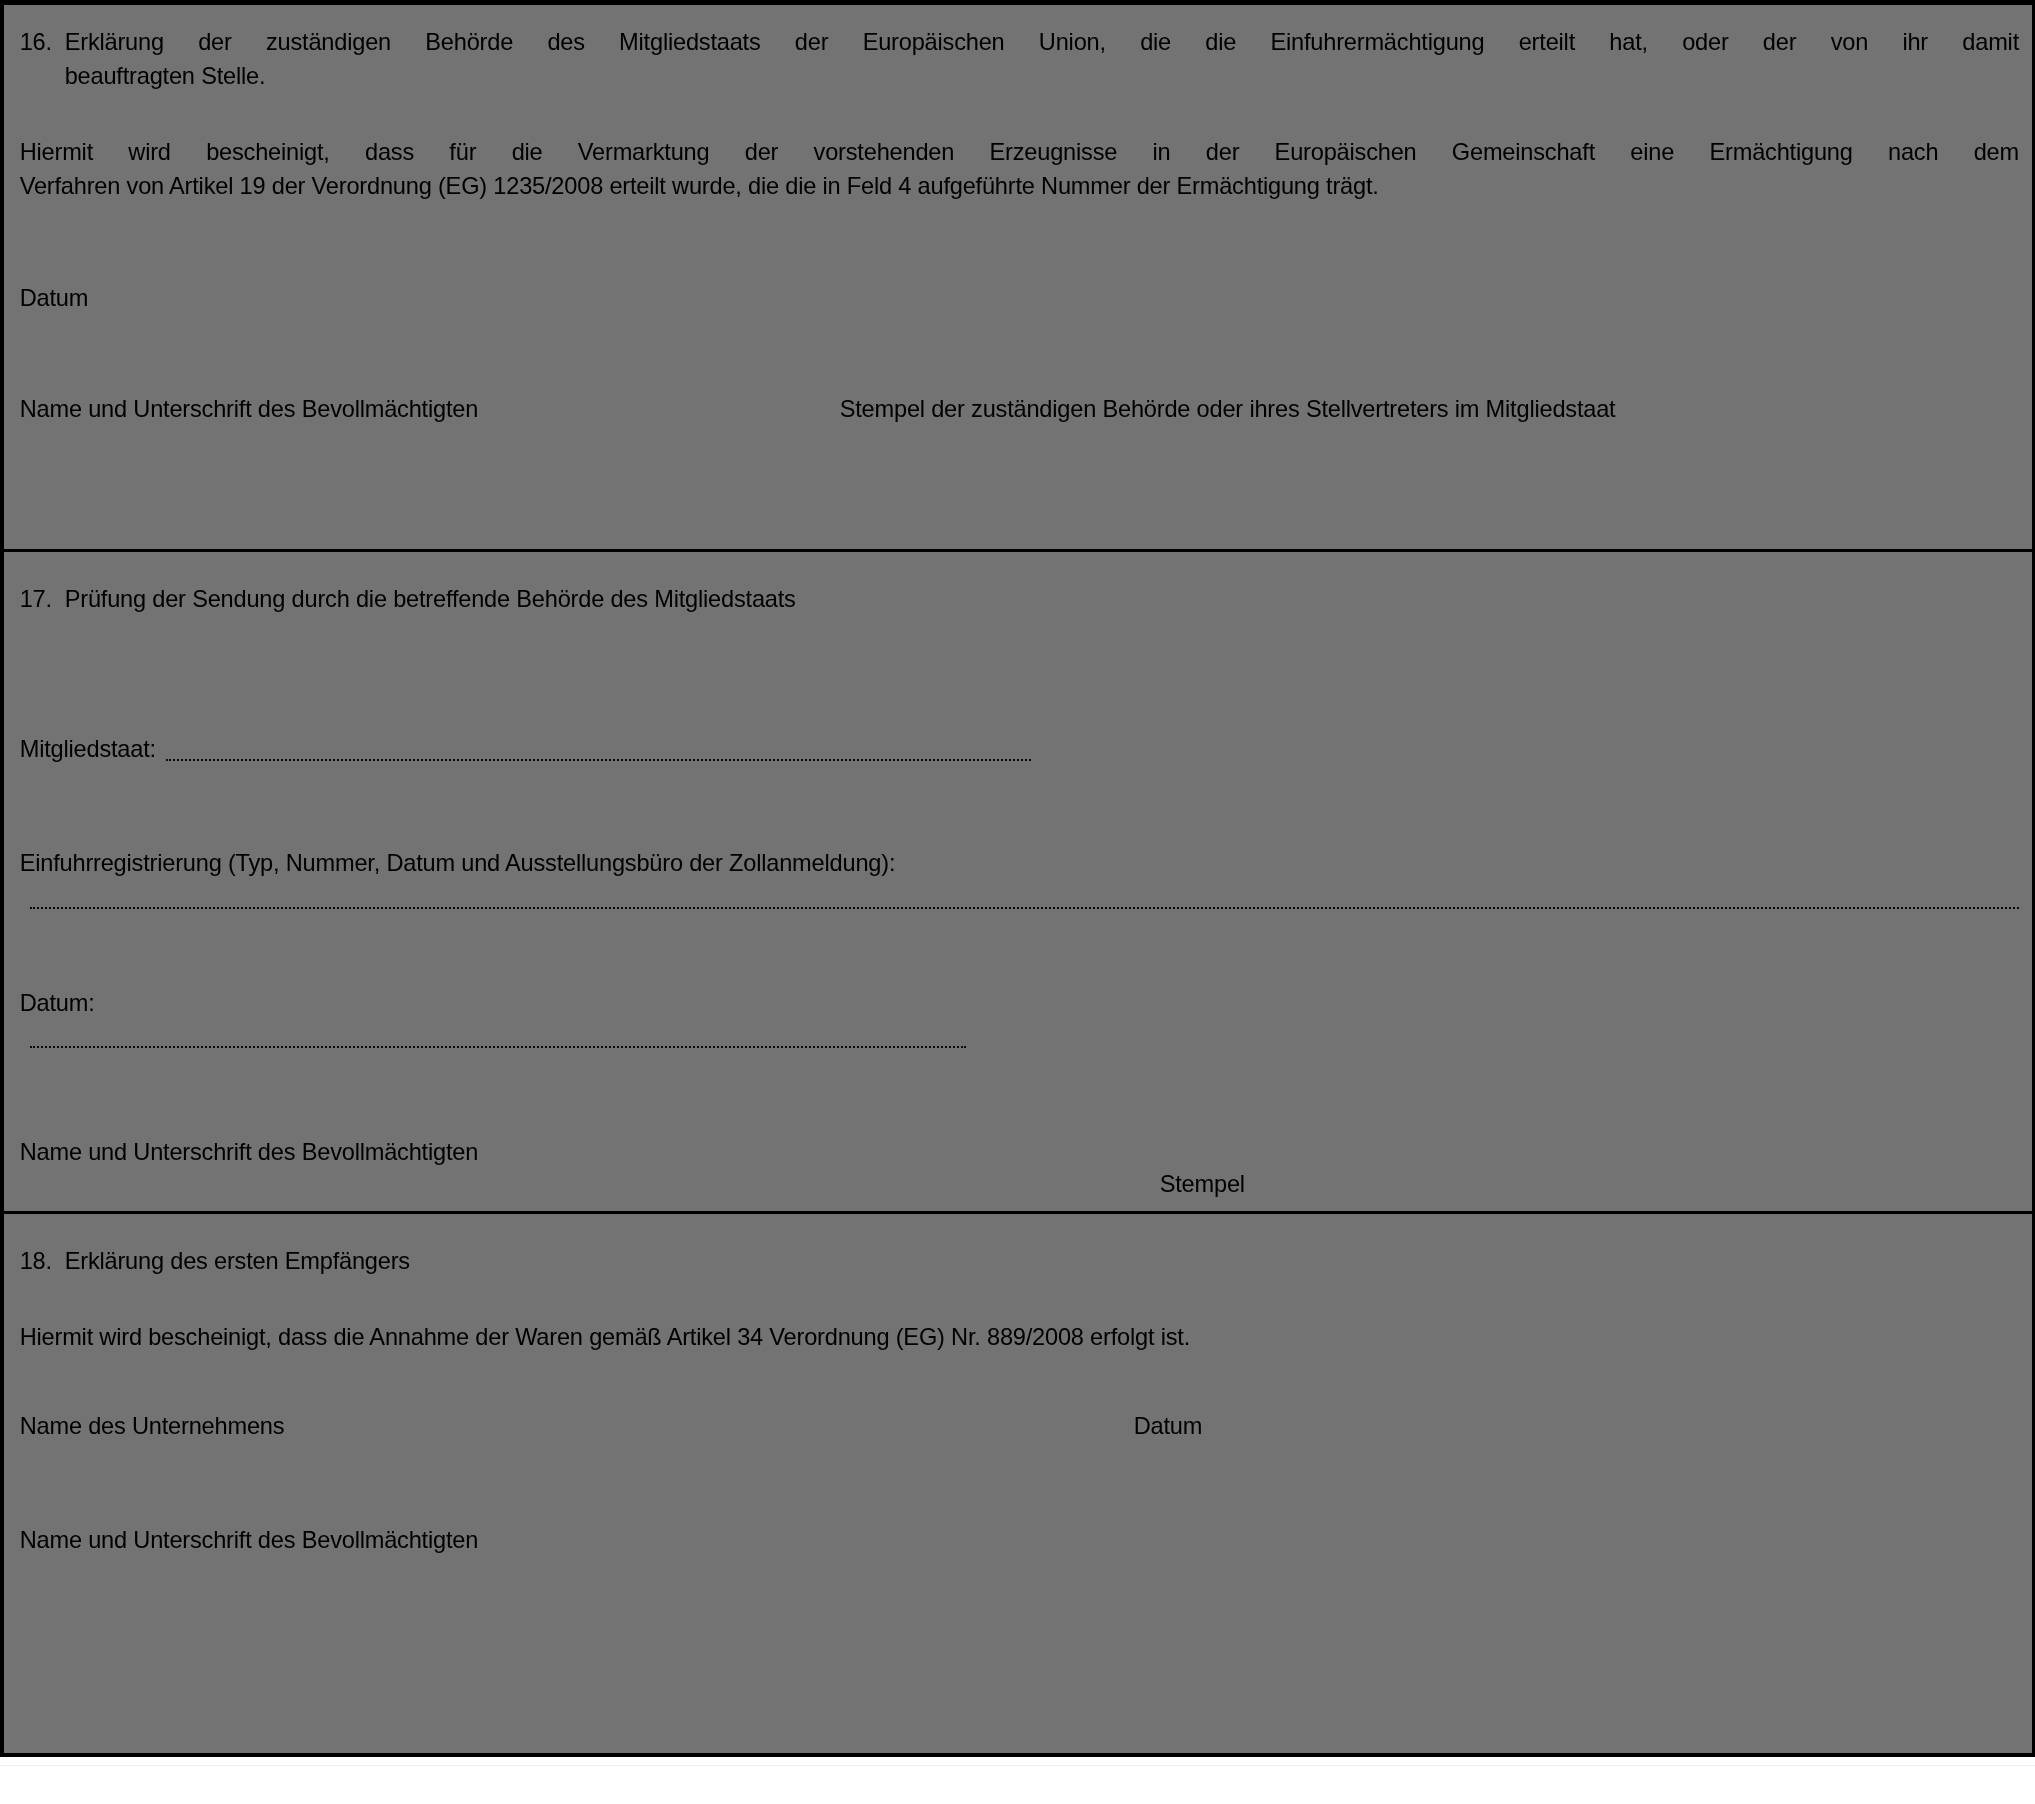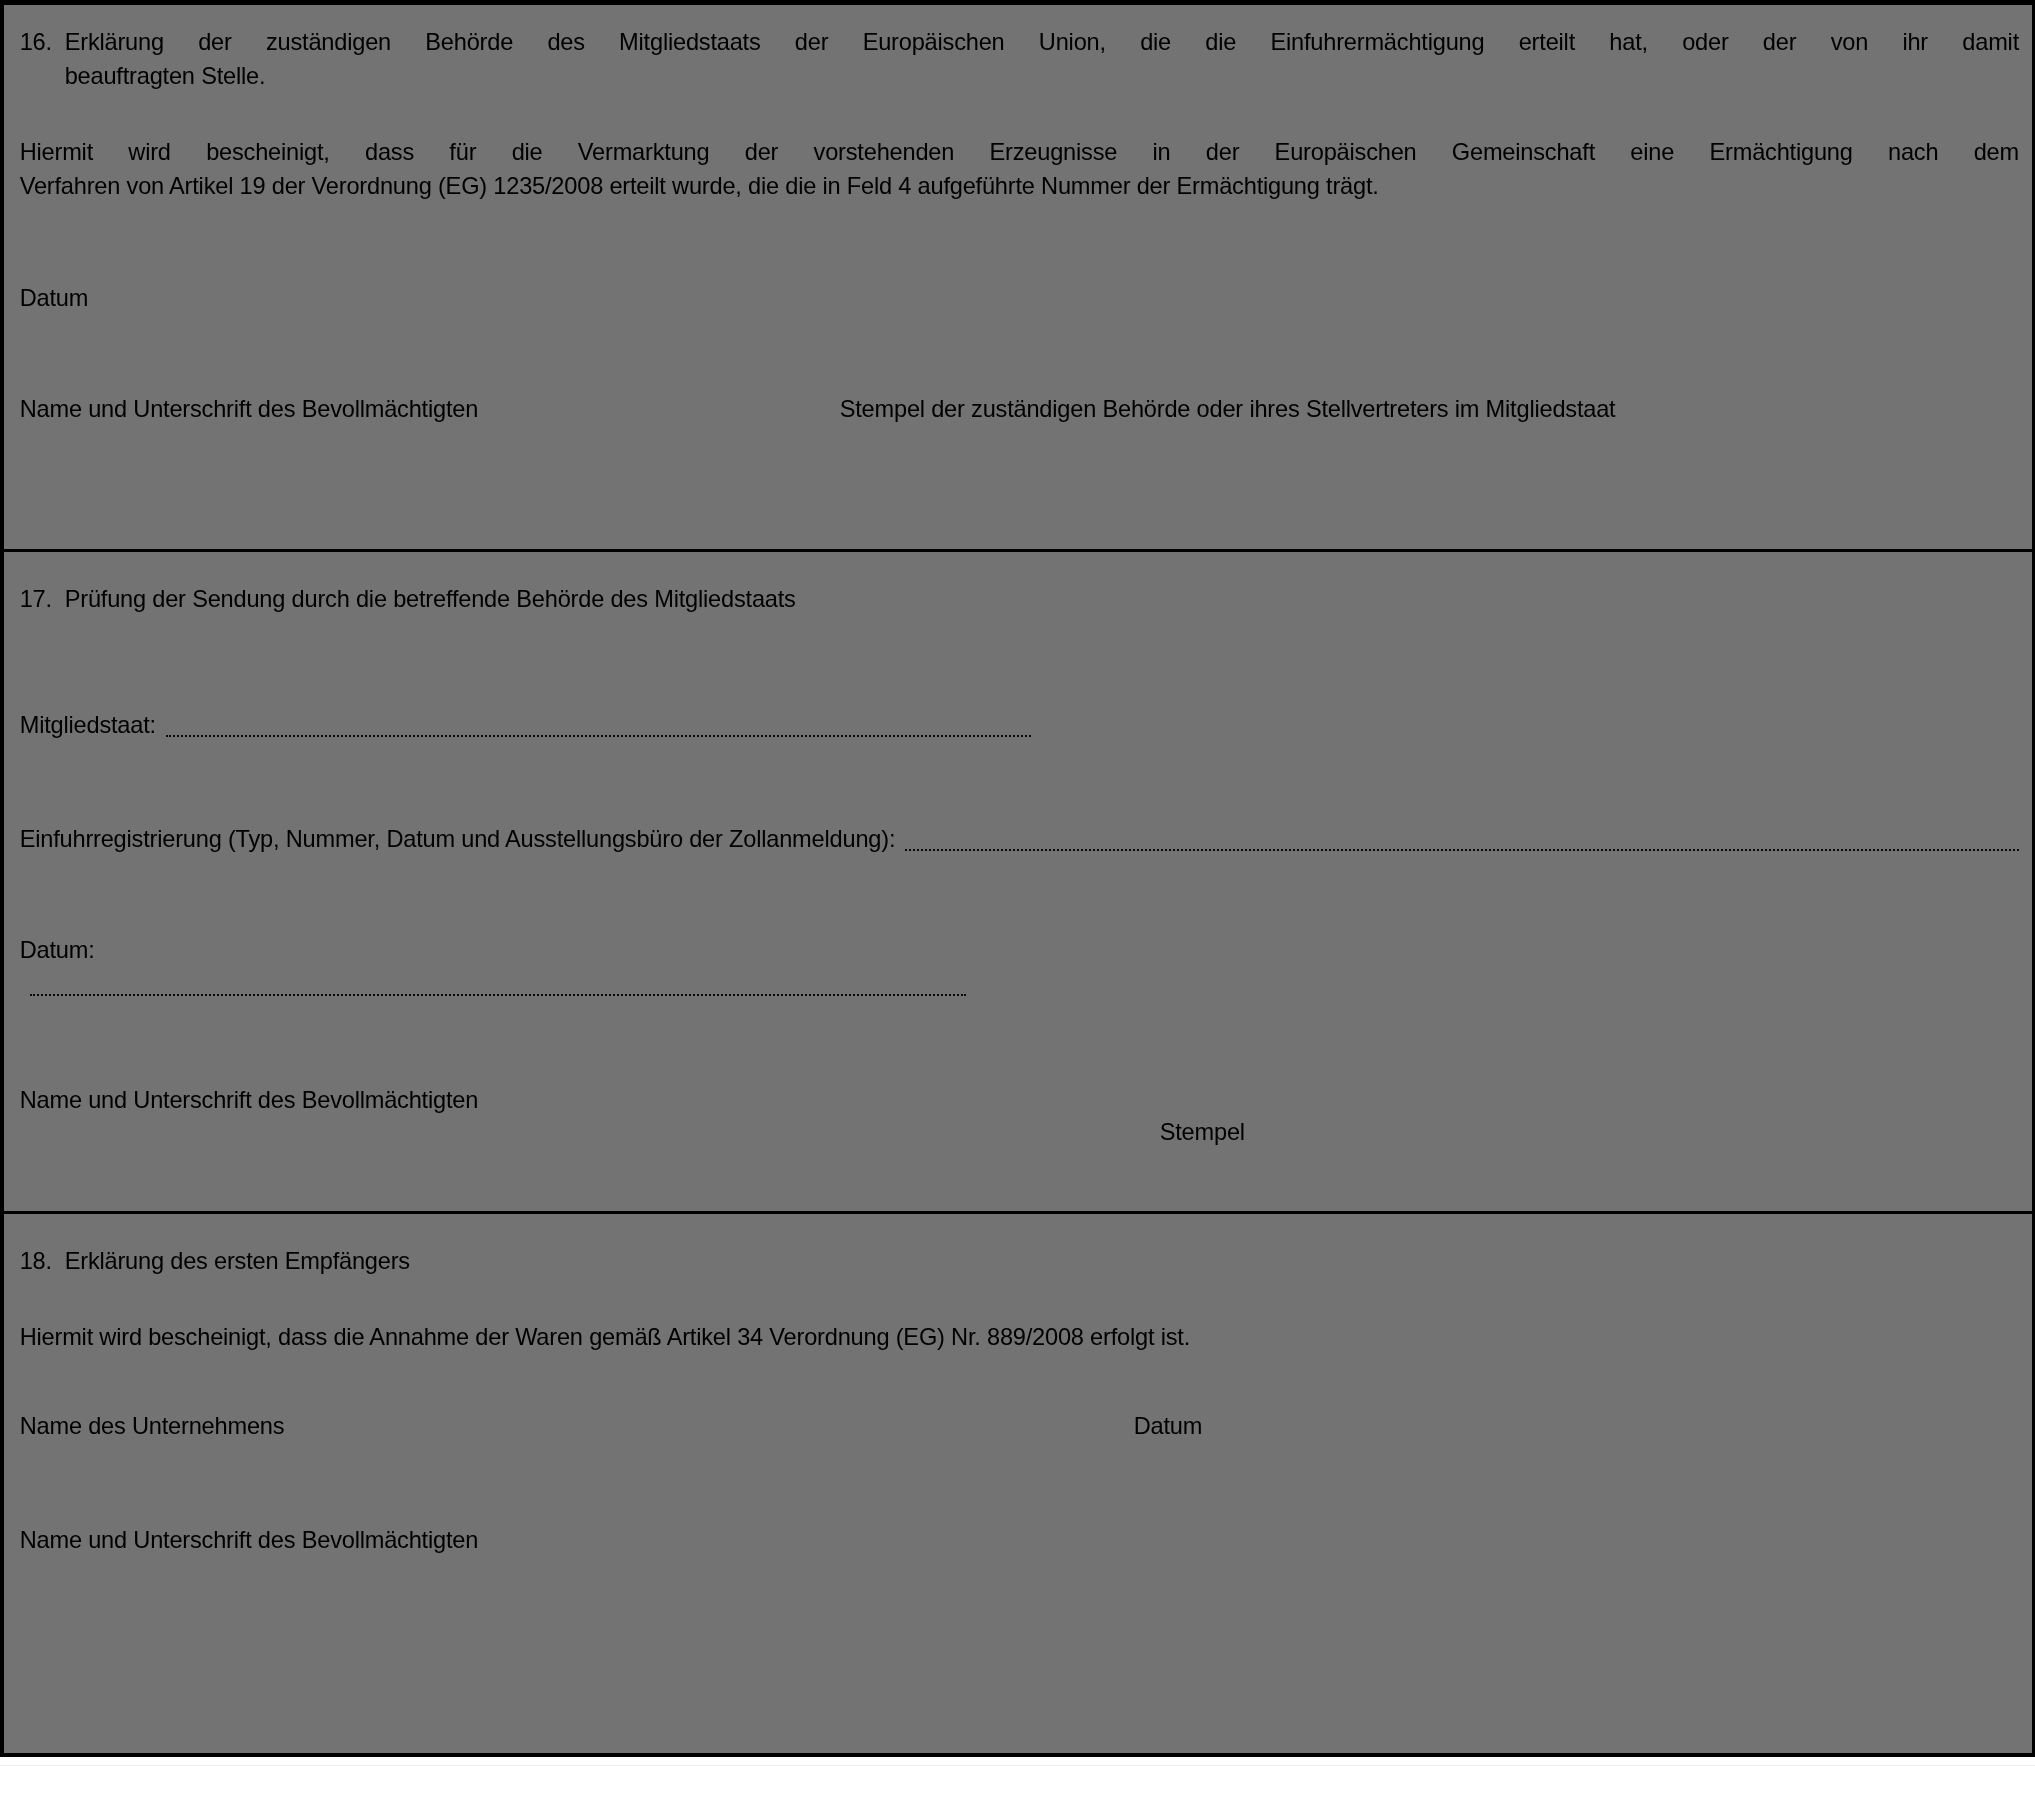--- a/index.html
+++ b/index.html
@@ -45,21 +45,21 @@
   .htext { flex: 1 1 auto; min-width: 0; }
 
   .jl { text-align: justify; text-align-last: justify; }
 
   .mt-heading16 { margin-top: 20px; }
   .mt-para16   { margin-top: 42px; }
   .mt-datum16  { margin-top: 78px; }
   .mt-sig16    { margin-top: 77px; }
 
   .mt-heading17 { margin-top: 30px; }
-  .mt-mitglied  { margin-top: 92px; }
+  .mt-mitglied  { margin-top: 116px; }
   .mt-einfuhr   { margin-top: 80px; }
   .mt-datum17   { margin-top: 77px; flex-direction: column; }
   .mt-sig17     { margin-top: 87px; }
 
   .mt-heading18 { margin-top: 30px; }
   .mt-para18    { margin-top: 42px; }
   .mt-row18     { margin-top: 55px; }
   .mt-sig18     { margin-top: 80px; }
 
   .two-col { position: relative; }
@@ -70,21 +70,21 @@
   .dotrow { display: flex; }
   .dotrow .lbl { flex: none; white-space: nowrap; }
   .leader {
     flex: 1 1 auto;
     margin-left: 10px;
     height: 26.5px;
     border-bottom: 2.1px dotted #0a0a0a;
   }
   .w-mitglied { width: 1011px; }
   .w-datum17  { width: 946px; }
-  .w-full     { width: auto; }
+  .w-full     { width: auto; flex-direction: column; }
 </style>
 </head>
 <body>
 
 <div class="page">
   <div class="form-box">
 
     <div class="section sec-16">
       <div class="hrow mt-heading16">
         <span class="hnum">16.</span>

